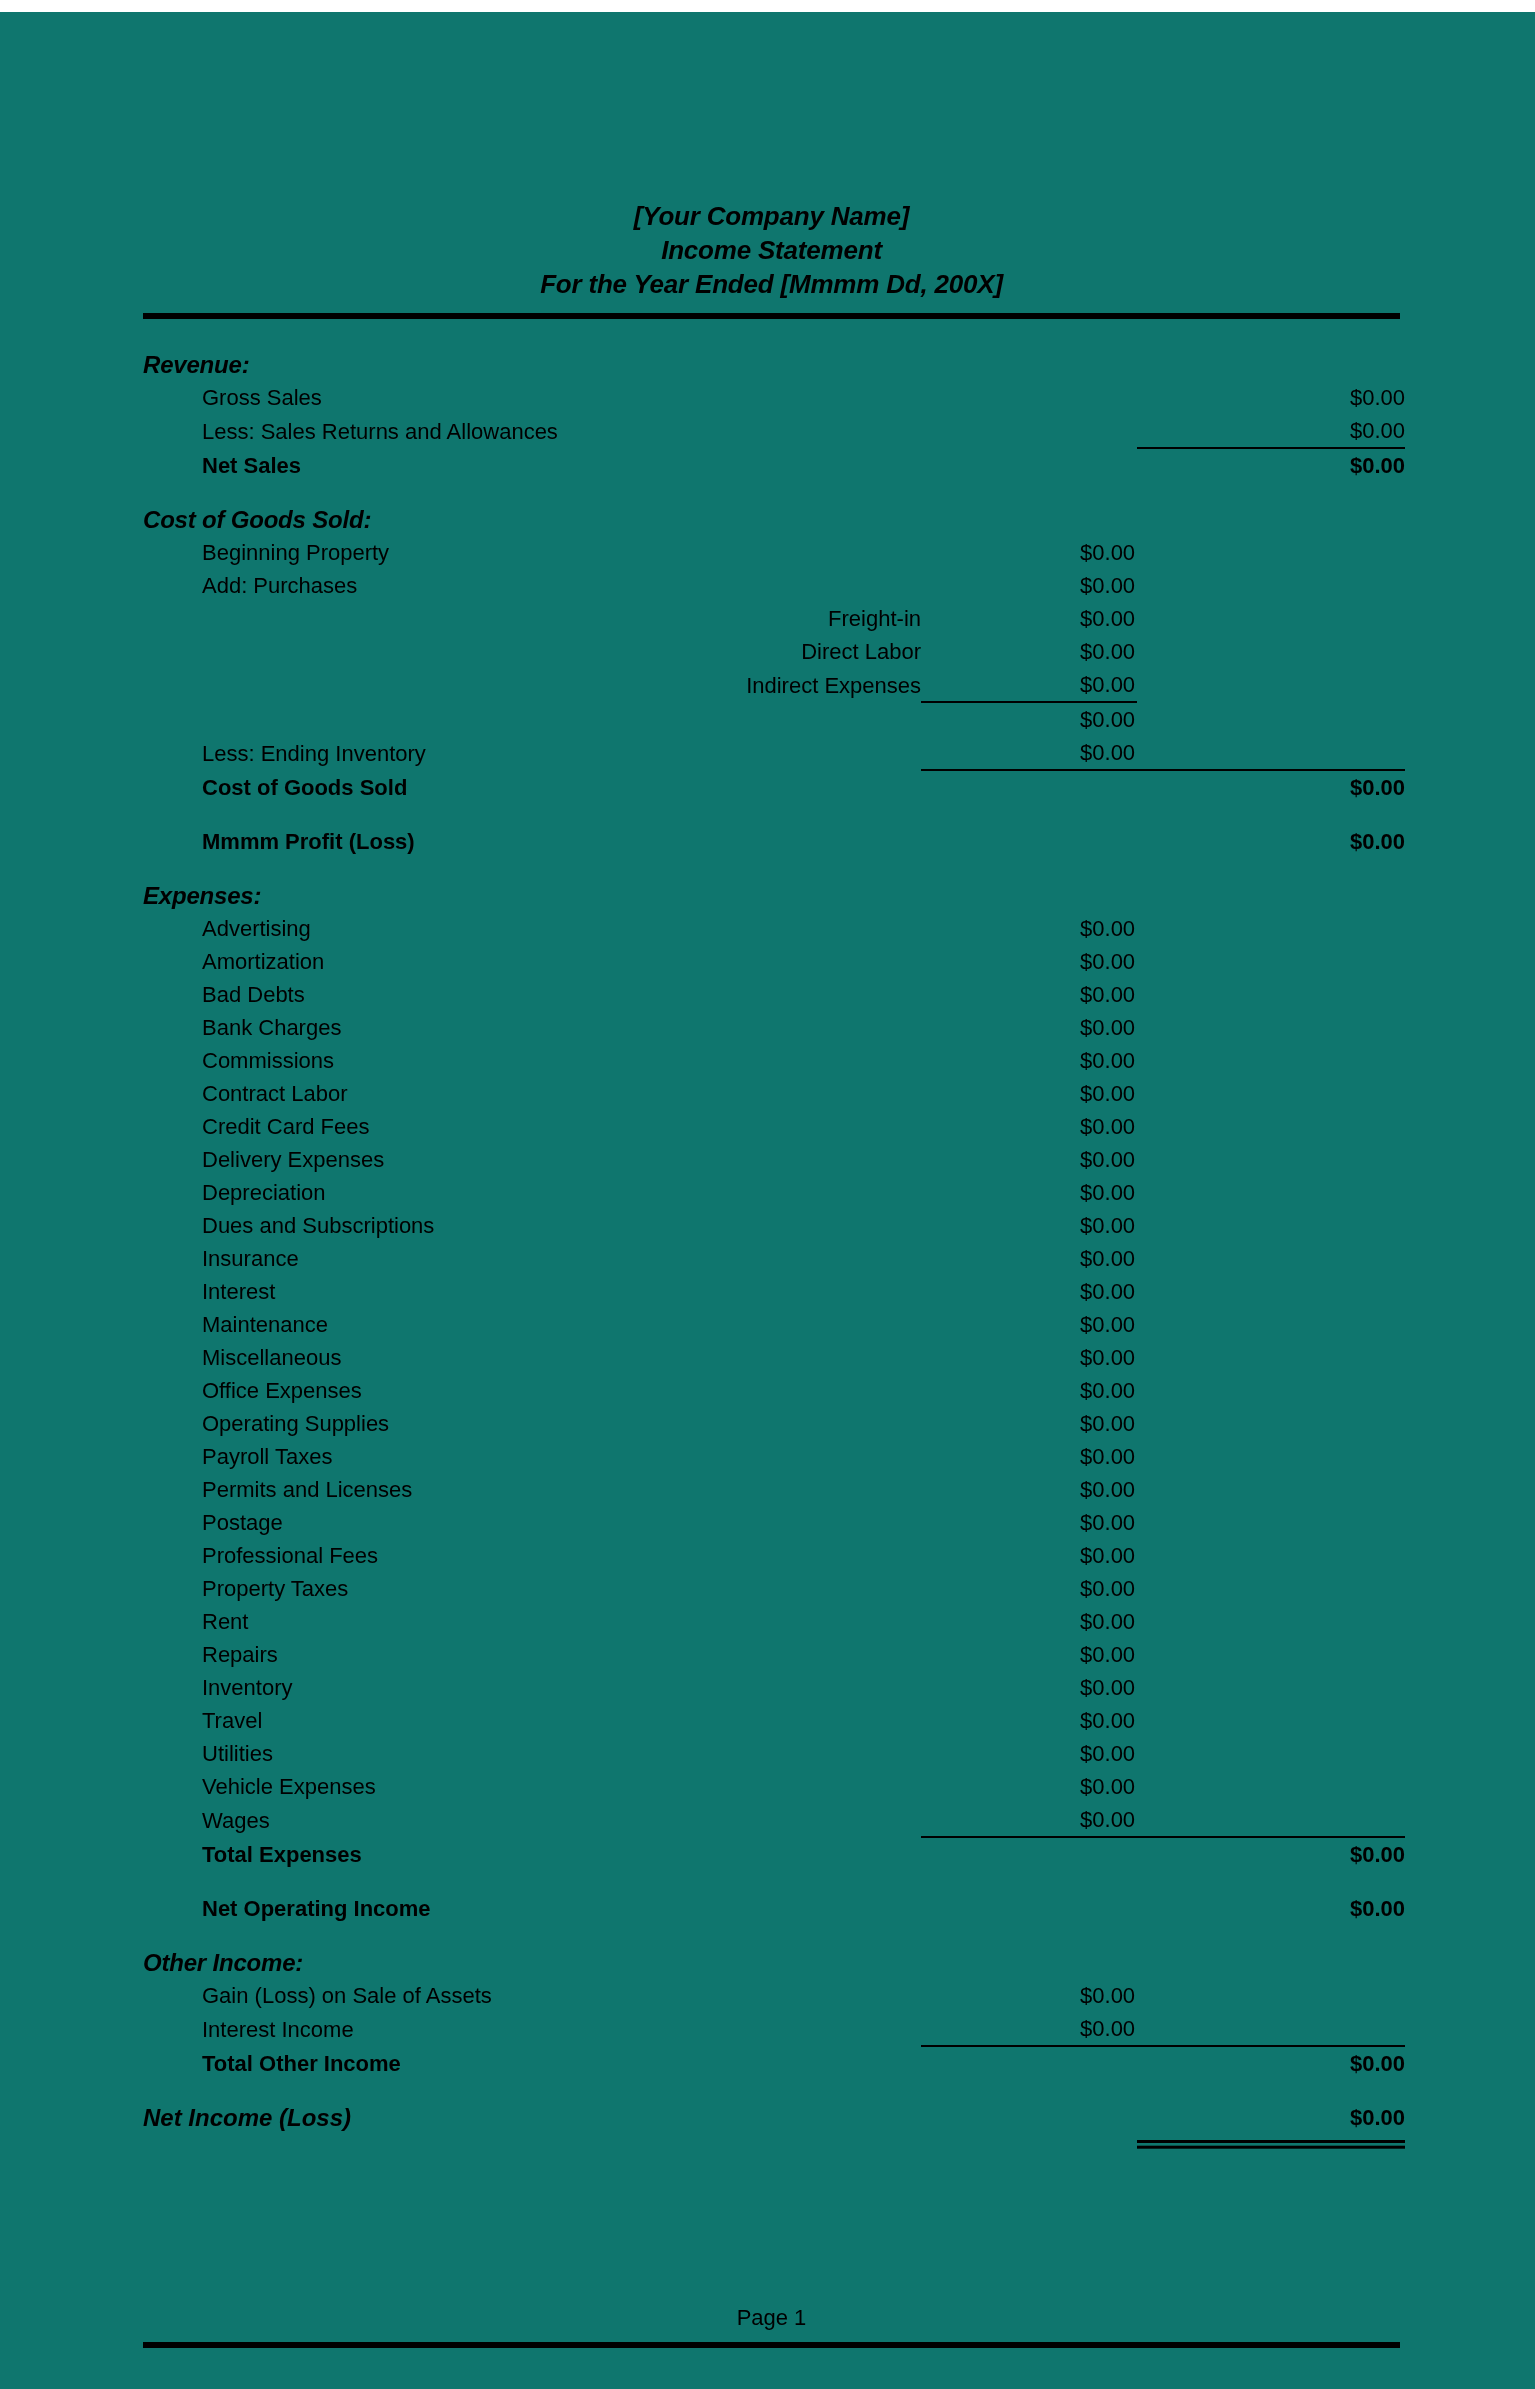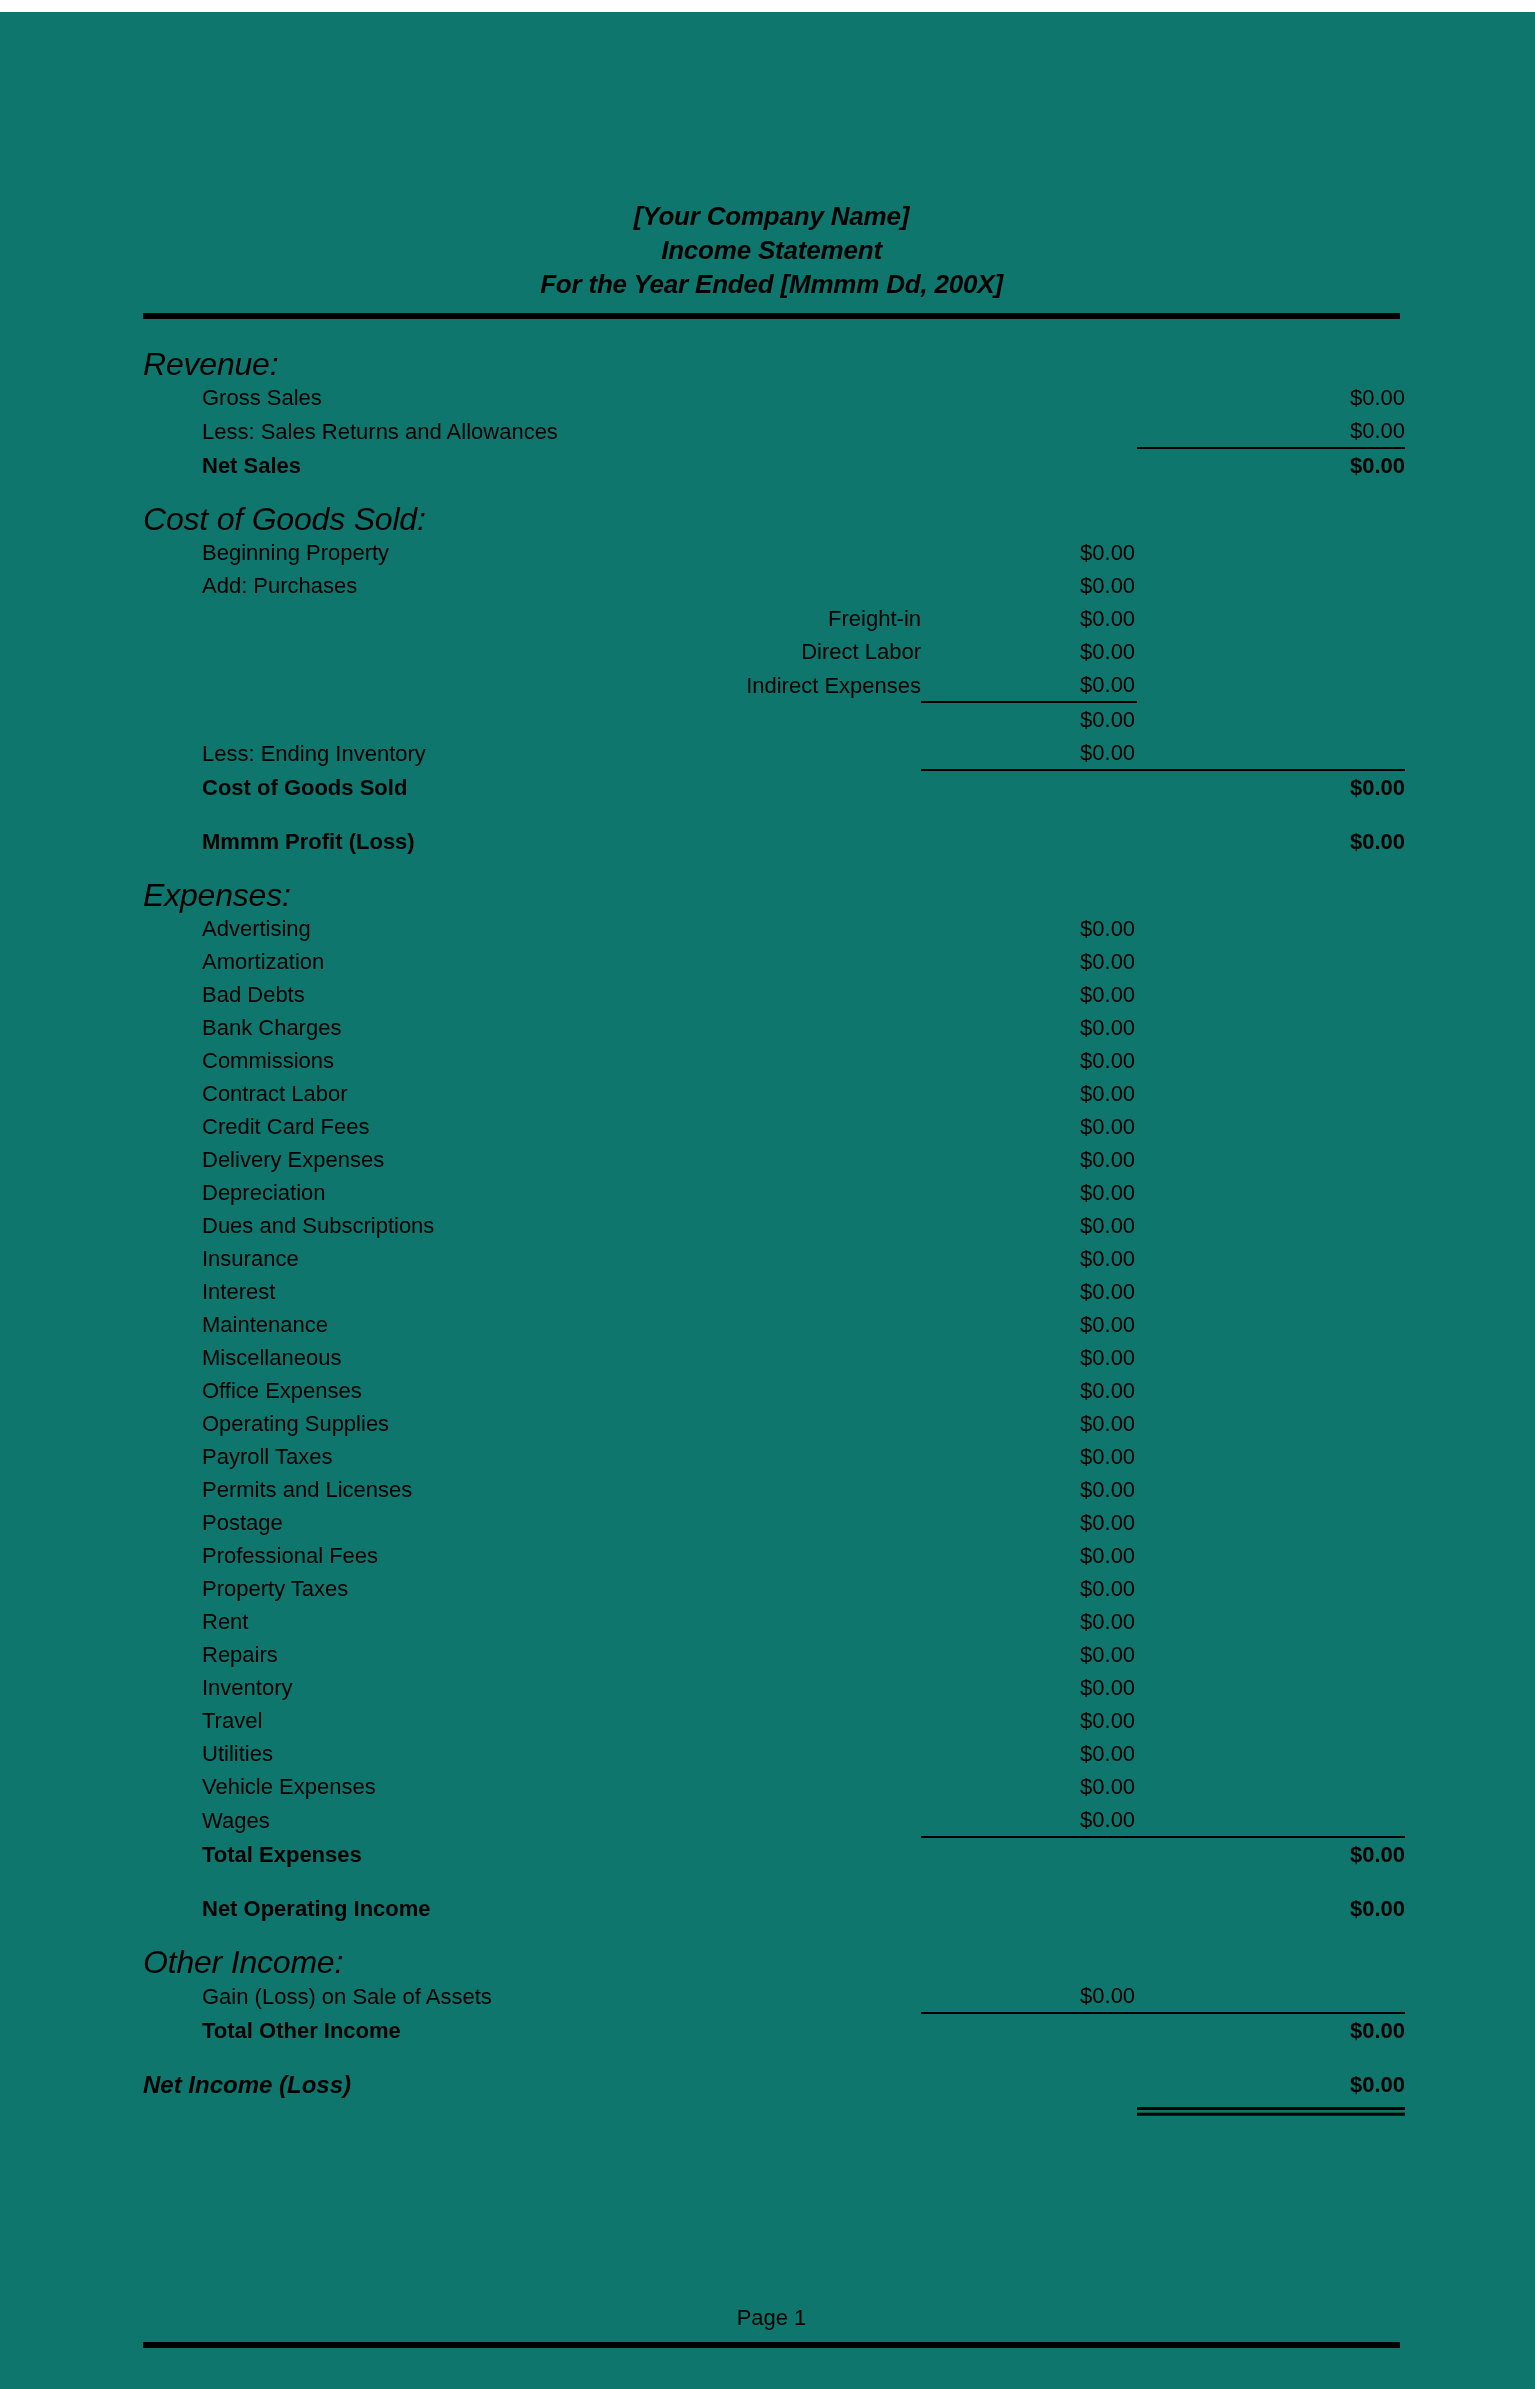--- a/index.html
+++ b/index.html
@@ -80,23 +80,23 @@
   .amt-inner { padding-right: 1.9px !important; }
   .amt-outer { padding-right: 0px !important; }
 
   
   .lvl0 { padding-left: 0px   !important; }
   .lvl1 { padding-left: 59px  !important; }
   .lvl2 { padding-left: 143px !important; text-align: right; }
 
   
   .section-head {
-    font-weight: normal;
+    font-weight: bold;
     font-style: italic;
-    font-size: 32px;
+    font-size: 24px;
     letter-spacing: -0.2px;
   }
   .bold      { font-weight: bold; }
   .bolditalic{ font-weight: bold; font-style: italic; font-size: 24px; }
 
   
   .rule-above       { border-top: 2.9px solid #000000; }
   .dbl-below        { position: relative; }
   .dbl-below::after {
     content: "";
@@ -420,20 +420,25 @@
         <td class="section-head lvl0">Other Income:</td>
         <td></td>
           <td></td>
       </tr>
       <tr>
         <td class="lvl1">Gain (Loss) on Sale of Assets</td>
         <td class="amt amt-inner">$0.00</td>
         <td></td>
       </tr>
       <tr>
+        <td class="lvl1">Interest Income</td>
+        <td class="amt amt-inner">$0.00</td>
+        <td></td>
+      </tr>
+      <tr>
         <td class="lvl1 bold">Total Other Income</td>
         <td class="rule-above"></td>
         <td class="amt amt-outer bold rule-above">$0.00</td>
       </tr>
 
       <tr class="spacer">
           <td></td>
           <td></td>
           <td></td>
         </tr>

